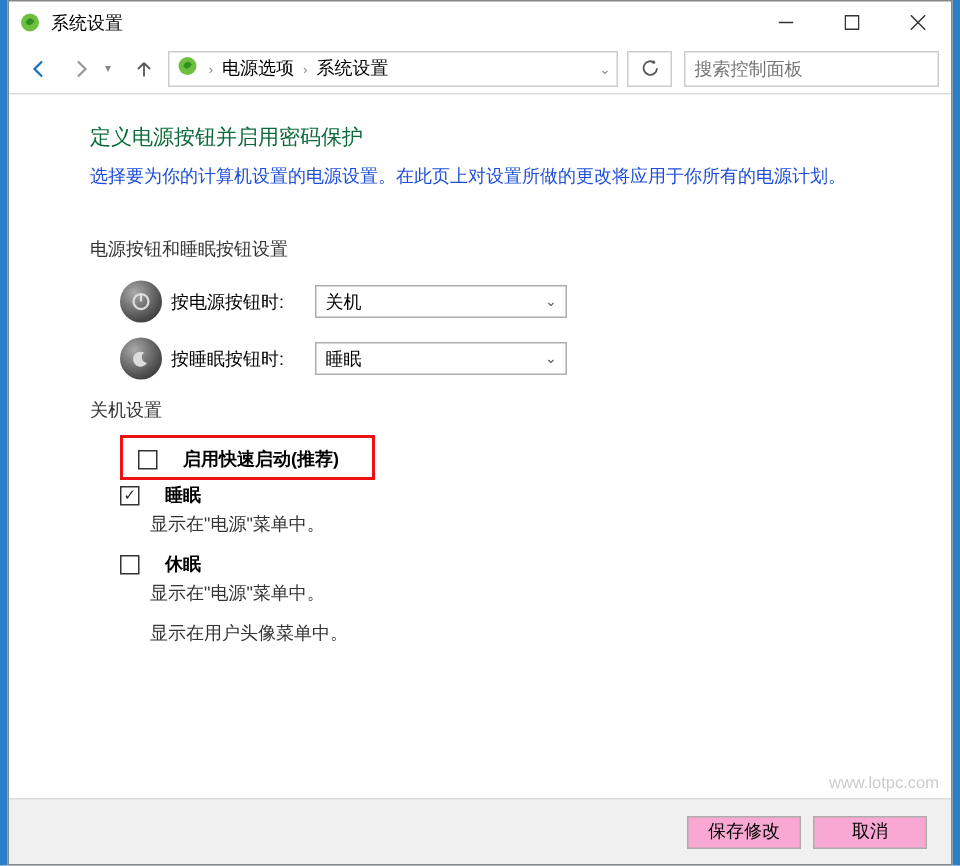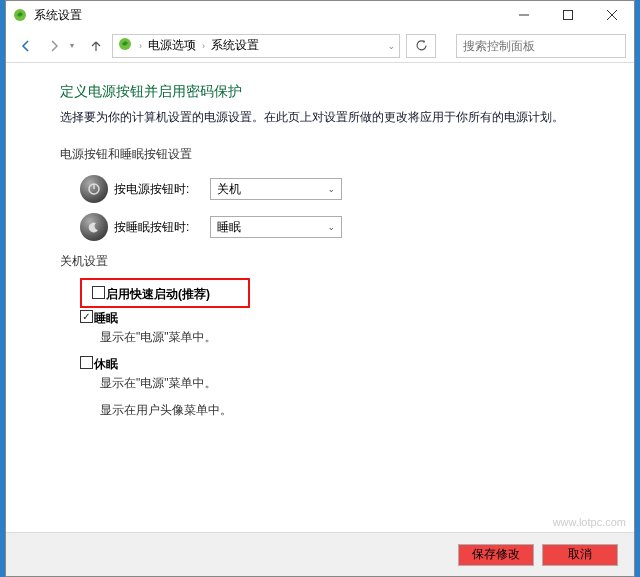--- a/index.html
+++ b/index.html
@@ -10,41 +10,41 @@
 .titlebar .title { flex: 1; font-size: 12px; }
 .winbtns { display: flex; height: 100%; }
 .winbtn { width: 44px; display: flex; align-items: center; justify-content: center; color: #333; }
 .navbar { display: flex; align-items: center; height: 34px; border-bottom: 1px solid #ddd; padding: 0 8px; gap: 4px; }
 .navbtn { width: 24px; height: 24px; display: flex; align-items: center; justify-content: center; color: #999; }
 .navbtn.back { color: #1a6fc0; }
 .drop { width: 10px; color: #888; font-size: 8px; }
 .addr { flex: 1; display: flex; align-items: center; height: 24px; border: 1px solid #ccc; padding: 0 4px; gap: 6px; }
 .addr .sep { color: #888; font-size: 9px; }
 .refresh { width: 30px; height: 24px; border: 1px solid #ccc; display: flex; align-items: center; justify-content: center; margin-left: 2px; }
-.search { width: 170px; height: 24px; border: 1px solid #ccc; padding: 0 6px; color: #888; font-size: 12px; margin-left: 16px; }
+.search { width: 170px; height: 24px; border: 1px solid #ccc; padding: 0 6px; color: #888; font-size: 12px; margin-left: 4px; }
 .content { padding: 20px 0 0 54px; }
 h1 { font-size: 14px; color: #0a6b3a; font-weight: normal; margin-bottom: 8px; }
-.sub { font-size: 12px; color: #0f172a; margin-bottom: 20px; }
+.sub { font-size: 12px; color: #1d4ed8; margin-bottom: 32px; }
 .section-h { font-size: 12px; color: #333; margin-bottom: 12px; }
 .pwr-row { display: flex; align-items: center; margin: 4px 0 10px 20px; gap: 6px; }
 .pwr-icon { width: 28px; height: 28px; border-radius: 50%; background: radial-gradient(circle at 35% 30%, #aaa, #555 60%, #222); display: flex; align-items: center; justify-content: center; }
 .pwr-label { width: 90px; font-size: 12px; }
-.select { width: 132px; height: 22px; border: 1px solid #adadad; background: #fff; display: flex; align-items: center; justify-content: space-between; padding: 0 6px; font-size: 12px; }
+.select { width: 168px; height: 22px; border: 1px solid #adadad; background: #fff; display: flex; align-items: center; justify-content: space-between; padding: 0 6px; font-size: 12px; }
 .select .chev { font-size: 9px; color: #555; }
 .shutdown-h { margin-top: 12px; margin-bottom: 8px; }
 .opt-block { margin-left: 20px; }
 .redbox { border: 2px solid #e11; padding: 6px 10px 3px; width: 170px; margin-bottom: 2px; }
-.chk { display: flex; gap: 1px; font-size: 12px; }
+.chk { display: flex; align-items: center; gap: 17px; font-size: 12px; }
 .chk .box { width: 13px; height: 13px; border: 1px solid #333; display: flex; align-items: center; justify-content: center; background: #fff; }
 .chk .box.ck::after { content: "✓"; font-size: 10px; color: #222; line-height: 1; }
 .chk b { font-weight: bold; }
 .desc { font-size: 12px; color: #333; margin: 2px 0 10px 20px; }
 .desc a { color: #0066cc; text-decoration: none; }
 .footer { position: absolute; bottom: 0; left: 0; right: 0; height: 44px; background: #f0f0f0; border-top: 1px solid #ddd; display: flex; align-items: center; justify-content: flex-end; padding: 0 16px; gap: 8px; }
-.btn { min-width: 76px; height: 22px; border: 1px solid #adadad; background: #ef4444; font-size: 12px; display: flex; align-items: center; justify-content: center; }
+.btn { min-width: 76px; height: 22px; border: 1px solid #adadad; background: #f9a8d4; font-size: 12px; display: flex; align-items: center; justify-content: center; }
 .watermark { position: absolute; right: 8px; bottom: 48px; font-size: 11px; color: #ccc; font-family: Arial; margin-top: 24px; }
 .icon-leaf svg { width: 16px; height: 16px; }
 </style>
 </head>
 <body>
 
 <div class="window">
 
   <div class="titlebar">
     <span class="icon icon-leaf">

